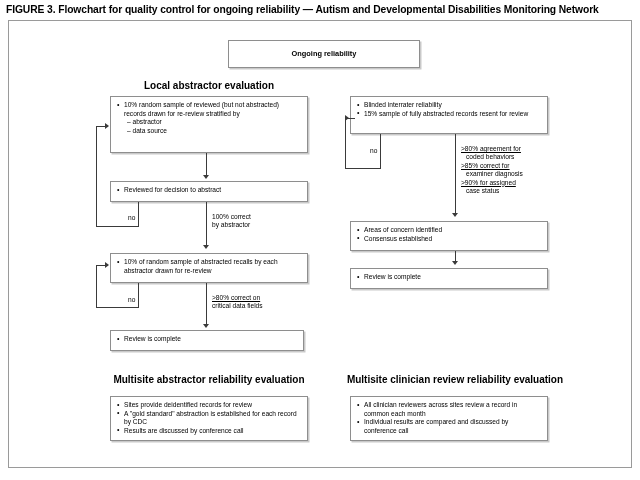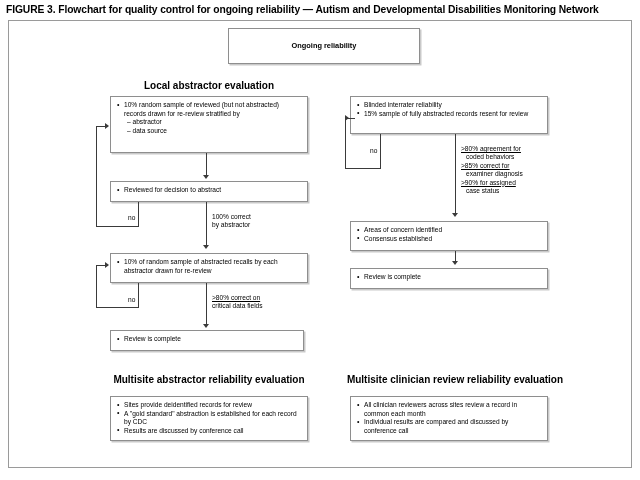--- a/index.html
+++ b/index.html
@@ -73,21 +73,21 @@
 </style>
 </head>
 <body>
 
 <div id="root">
 
   <div class="fig-title">FIGURE 3. Flowchart for quality control for ongoing reliability — Autism and Developmental Disabilities Monitoring Network</div>
 
   <div class="frame"></div>
 
-  <div class="box center" style="left:228px;top:28px;width:192px;height:36px;align-items:center;">
+  <div class="box center" style="left:228px;top:40px;width:192px;height:28px;align-items:center;">
     <span>Ongoing reliability</span>
   </div>
 
   <div class="sec-head" style="left:110px;top:80px;width:198px;">Local abstractor evaluation</div>
   <div class="sec-head" style="left:344px;top:374px;width:222px;">Multisite clinician review reliability evaluation</div>
   <div class="sec-head" style="left:108px;top:374px;width:202px;">Multisite abstractor reliability evaluation</div>
 
   <div class="box" style="left:110px;top:96px;width:198px;height:57px;">
     <ul>
       <li>10% random sample of reviewed (but not abstracted) records drawn for re-review stratified by</li>

